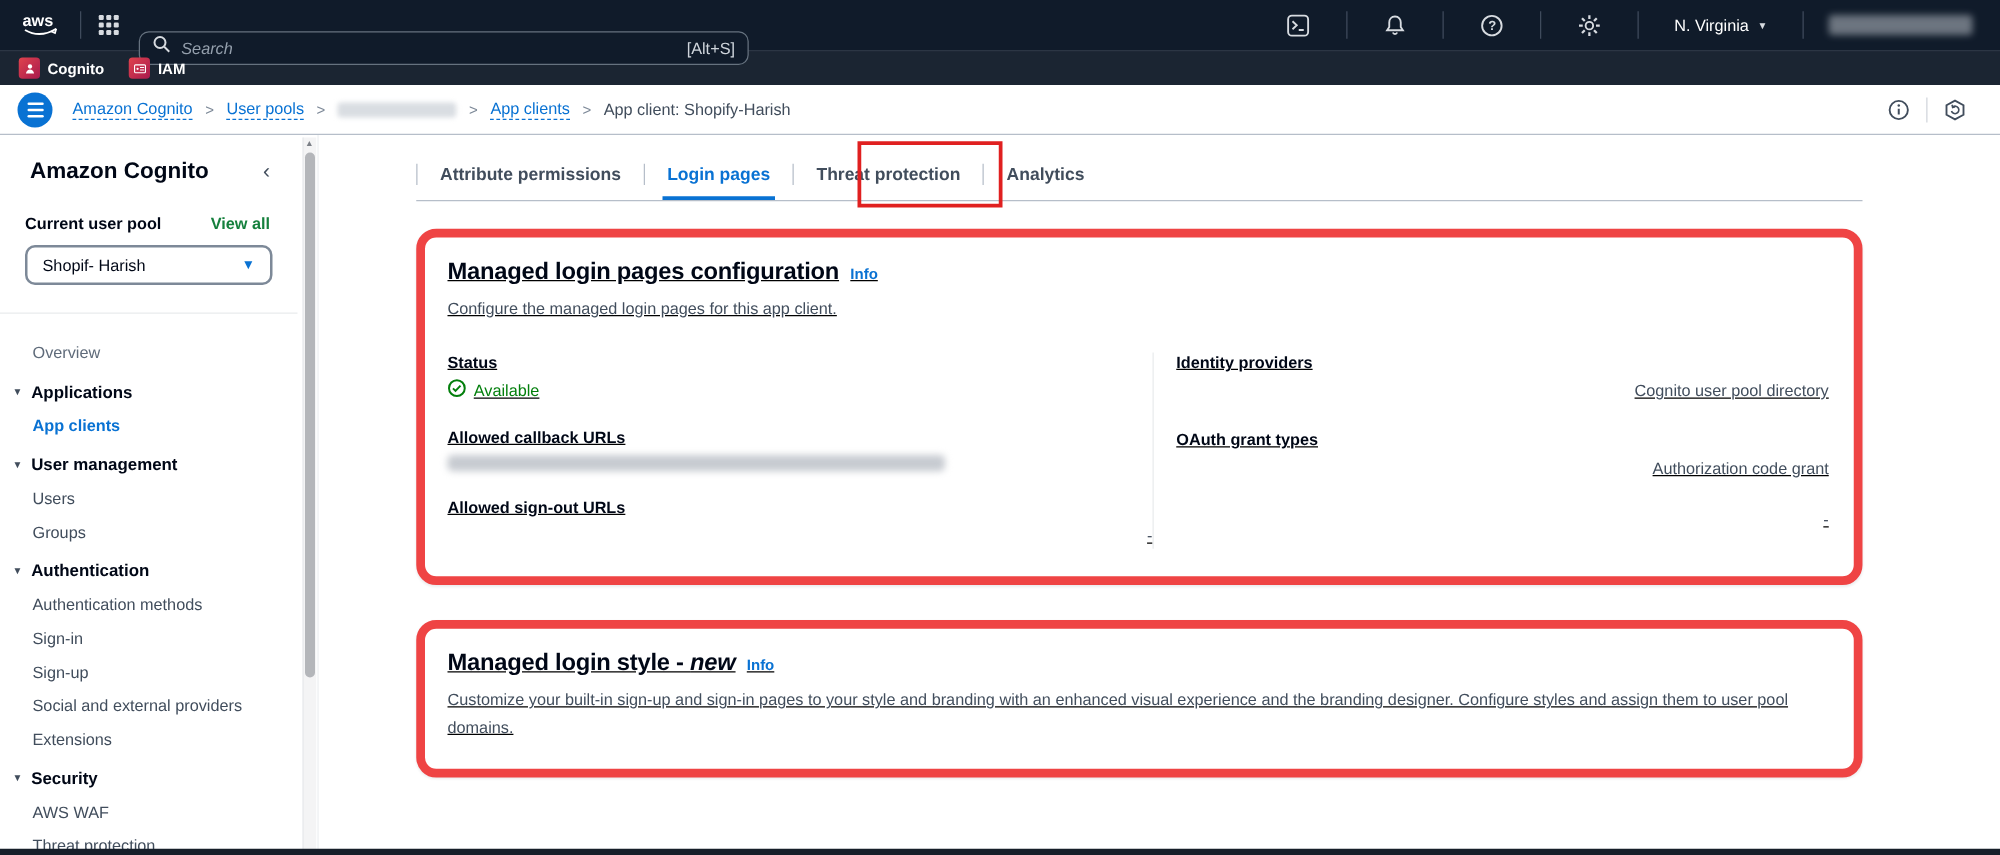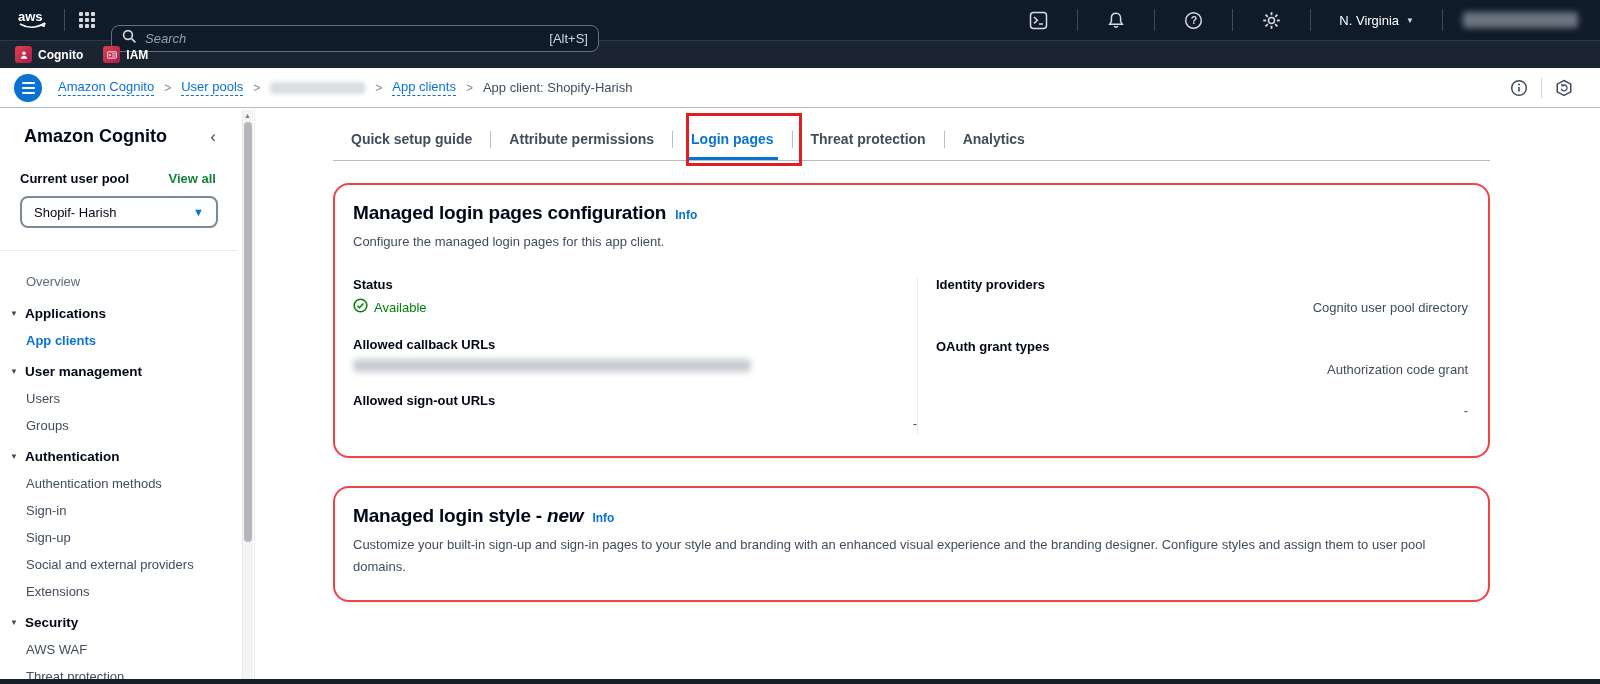--- a/index.html
+++ b/index.html
@@ -70,22 +70,22 @@
   
   .main { flex:1; position:relative; padding:0 0 0 78px; background:#fff; }
   .tabs-row { display:flex; align-items:stretch; margin-top:13px; width:1157px; position:relative; }
   .tab { display:flex; align-items:center; font-size:14px; font-weight:bold; color:#414d5c; padding:10px 18px 13px 18px; cursor:pointer; position:relative; }
   .tab.active { color:#0972d3; }
   .tab.active .tab-underline { position:absolute; left:14px; right:14px; bottom:0; height:3px; background:#0972d3; }
   .tab-vdiv { width:1px; background:#b6bec9; margin:10px 0 12px 0; }
   .tabs-border { width:1157px; height:1px; background:#b6bec9; }
   .anno-tab { position:absolute; left:431px; top:5px; width:116px; height:53px; border:3px solid #e02020; pointer-events:none; z-index:5; }
 
-  .card { width:1157px; background:#fff; border:2px solid #ef4444; border-radius:16px; padding:17px 20px 22px 18px; position:relative;
-          box-shadow:0 1px 2px rgba(0,28,36,.08); }
+  .card { width:1157px; background:#fff; border:7px solid #ef4444; border-radius:16px; padding:17px 20px 22px 18px; position:relative;
+          box-shadow:0 1px 2px rgba(0,28,36,.08);text-decoration:underline; }
   .card1 { margin-top:22px; }
   .card2 { margin-top:28px; }
   .card-head { display:flex; justify-content:space-between; align-items:flex-start; }
   .card-title-row { display:flex; align-items:baseline; gap:9px; }
   .card-title { font-size:19px; font-weight:bold; color:#000716; letter-spacing:-0.2px; }
   .card-title .em { font-style:italic; }
   .info-link { font-size:12px; font-weight:bold; color:#0972d3; cursor:pointer; }
   .card-desc { margin-top:7px; font-size:13px; color:#414d5c; line-height:1.7; }
   .btn-row { display:flex; gap:10px; align-items:flex-start; margin-top:2px; }
   .btn { height:30px; border:2px solid #0972d3; border-radius:18px; background:#fff; color:#0972d3; font-weight:bold;
@@ -297,21 +297,20 @@
       <div class="sb-scrolltrack">
         <span class="sb-scrollarrow">▲</span>
         <div class="sb-scrollthumb"></div>
       </div>
     </div>
 
     <div class="main">
       <div class="anno-tab"></div>
 
       <div class="tabs-row">
-        <div class="tab">Quick setup guide</div>
         <div class="tab-vdiv"></div>
         <div class="tab">Attribute permissions</div>
         <div class="tab-vdiv"></div>
         <div class="tab active">
           <span>Login pages</span>
           <span class="tab-underline"></span>
         </div>
         <div class="tab-vdiv"></div>
         <div class="tab">Threat protection</div>
         <div class="tab-vdiv"></div>

